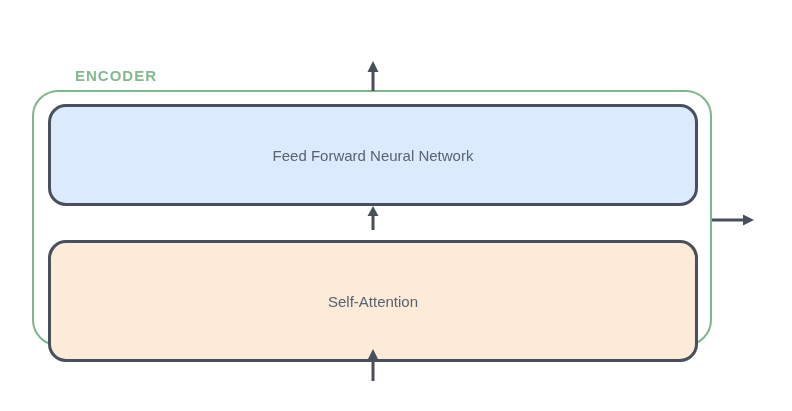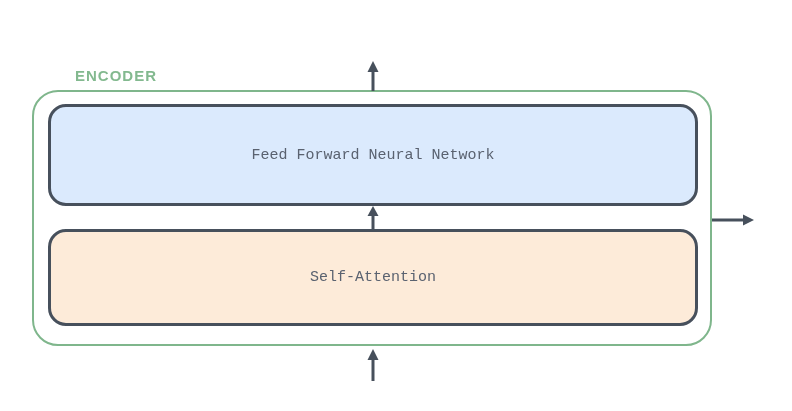--- a/index.html
+++ b/index.html
@@ -46,29 +46,28 @@
     display: flex;
     align-items: center;
     justify-content: center;
   }
   .block-ffn {
     top: 88px;
     height: 102px;
     background: var(--feed-forward-fill, #dbeafd);
   }
   .block-attn {
-    top: 213px;
-    height: 97px;
+    top: 224px;
+    height: 122px;
     background: var(--self-attention-fill, #fdebd9);
   }
   .block-label {
     font-size: 15px;
     color: var(--block-text, #5a6270);
     text-align: center;
-    font-family: Liberation Mono, monospace;
   }
   .arrow {
     position: absolute;
     color: var(--arrow, #47505c);
     line-height: 0;
   }
   .arrow-top    { left: 365px; top: 45px;  }
   .arrow-middle { left: 365px; top: 190px; }
   .arrow-bottom { left: 365px; top: 333px; }
   .arrow-right  { left: 712px; top: 196px; }

